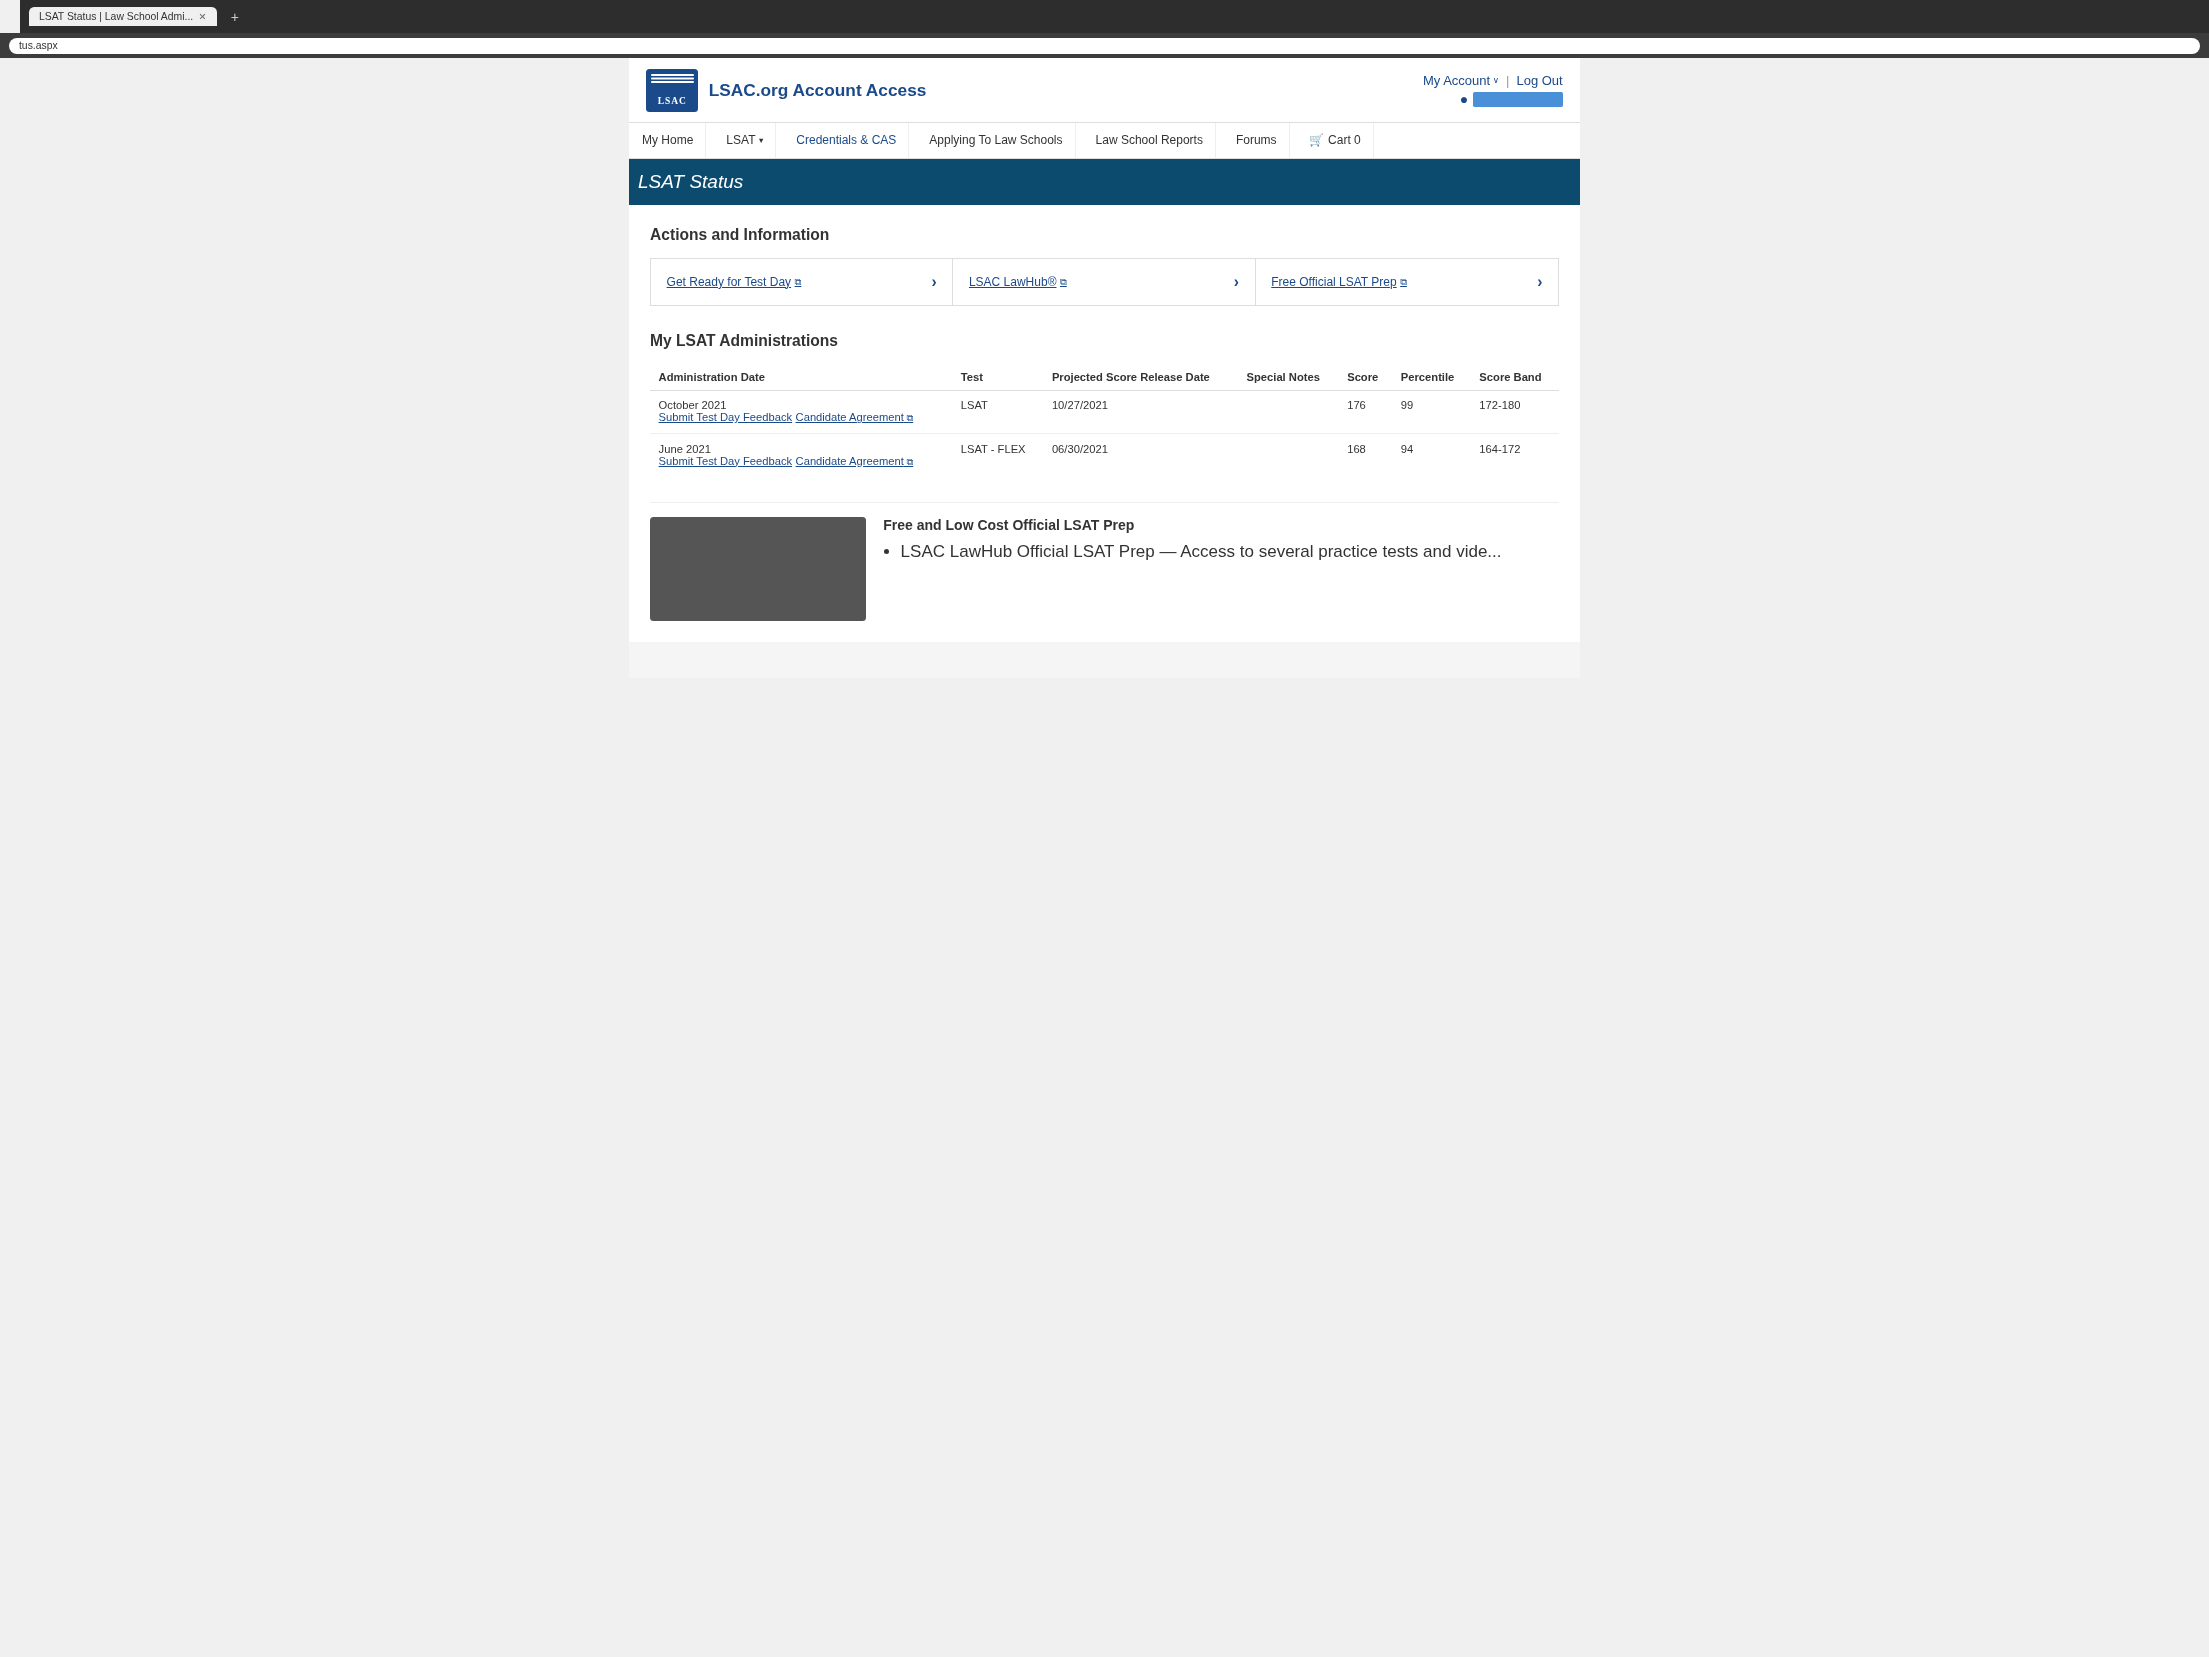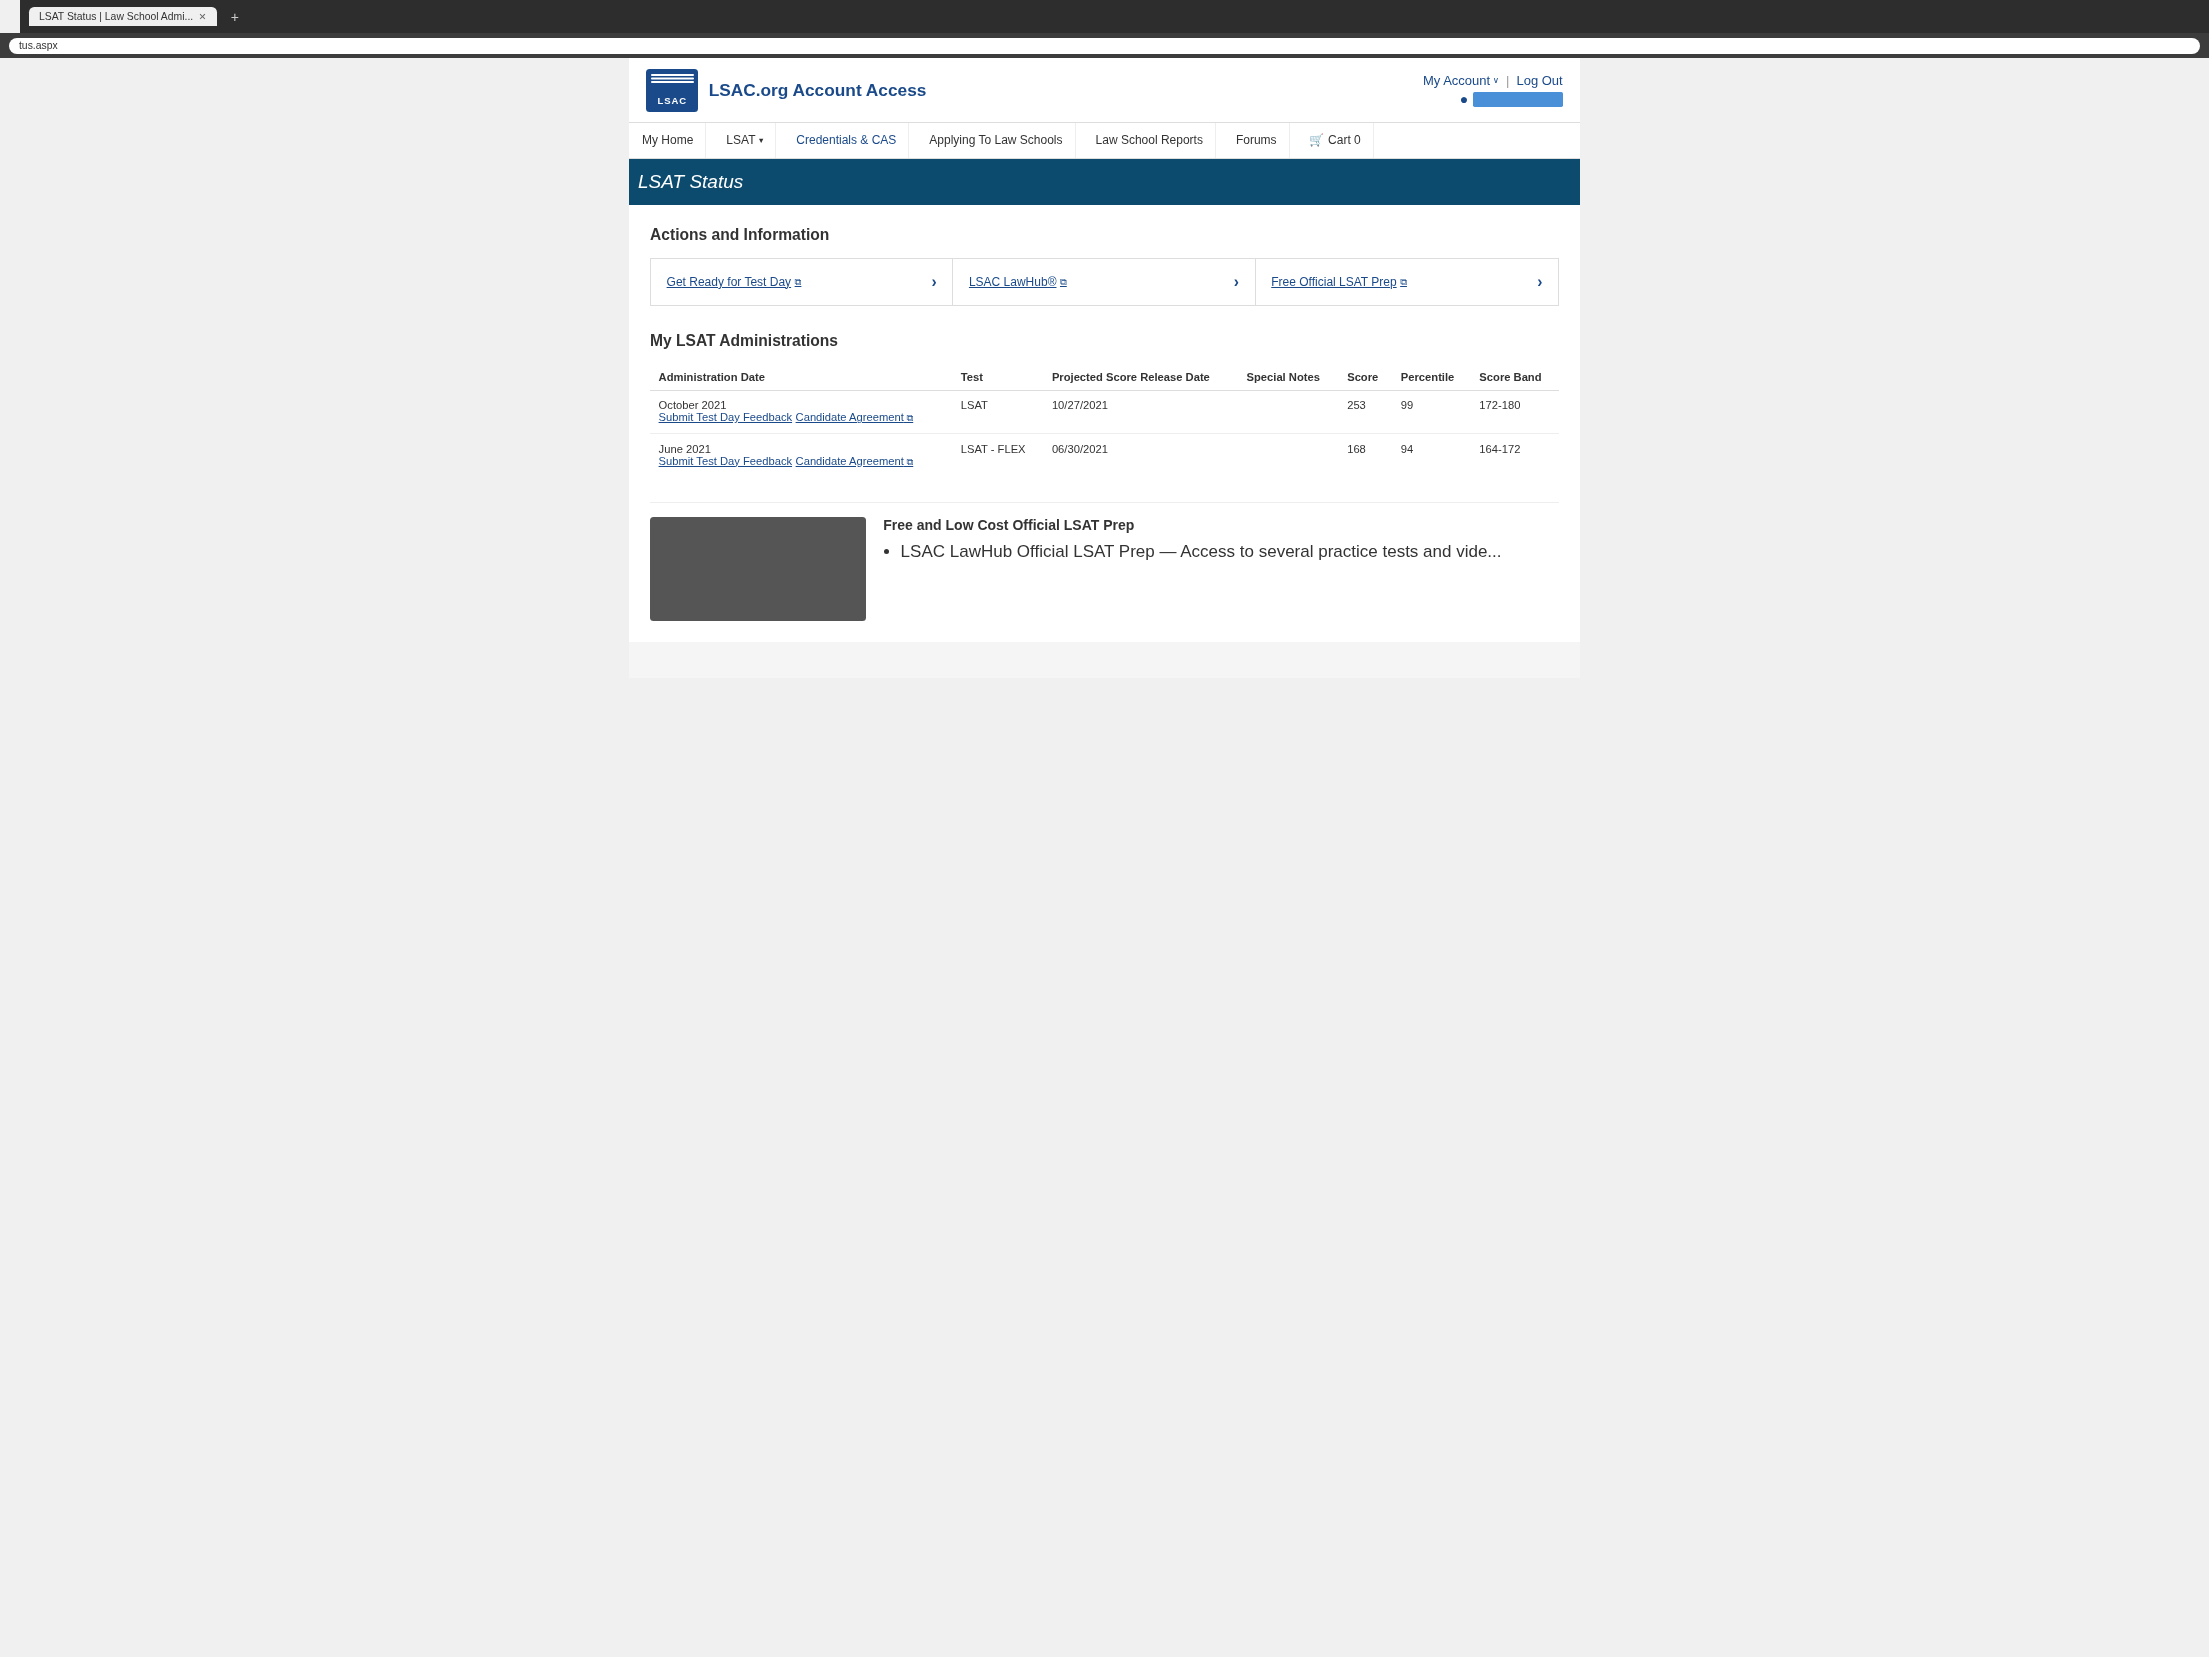--- a/index.html
+++ b/index.html
@@ -86,20 +86,21 @@
       font-size: 15.6px;
       padding: 7px 26px;
       border-radius: 3.5px;
       width: 52px;
       height: 43px;
       display: flex;
       align-items: center;
       justify-content: center;
       position: relative;
       overflow: hidden;
+      font-family: Liberation Serif, serif;
     }
     .lsac-logo::before {
       content: '';
       position: absolute;
       top: 5.2px; left: 4.3px; right: 4.3px;
       height: 2.6px;
       background: #fff;
       border-radius: 0.9px;
       box-shadow: 0 3.5px 0 #fff, 0 7px 0 #fff;
     }
@@ -462,21 +463,21 @@
               <td>
                 <div>October 2021</div>
                 <div class="row-links">
                   <a href="#">Submit Test Day Feedback</a>
                   <a href="#" class="ext-icon">Candidate Agreement</a>
                 </div>
               </td>
               <td>LSAT</td>
               <td>10/27/2021</td>
               <td></td>
-              <td>253</td>
+              <td>176</td>
               <td>99</td>
               <td>172-180</td>
             </tr>
 
             <tr>
               <td>
                 <div>June 2021</div>
                 <div class="row-links">
                   <a href="#">Submit Test Day Feedback</a>
                   <a href="#" class="ext-icon">Candidate Agreement</a>

